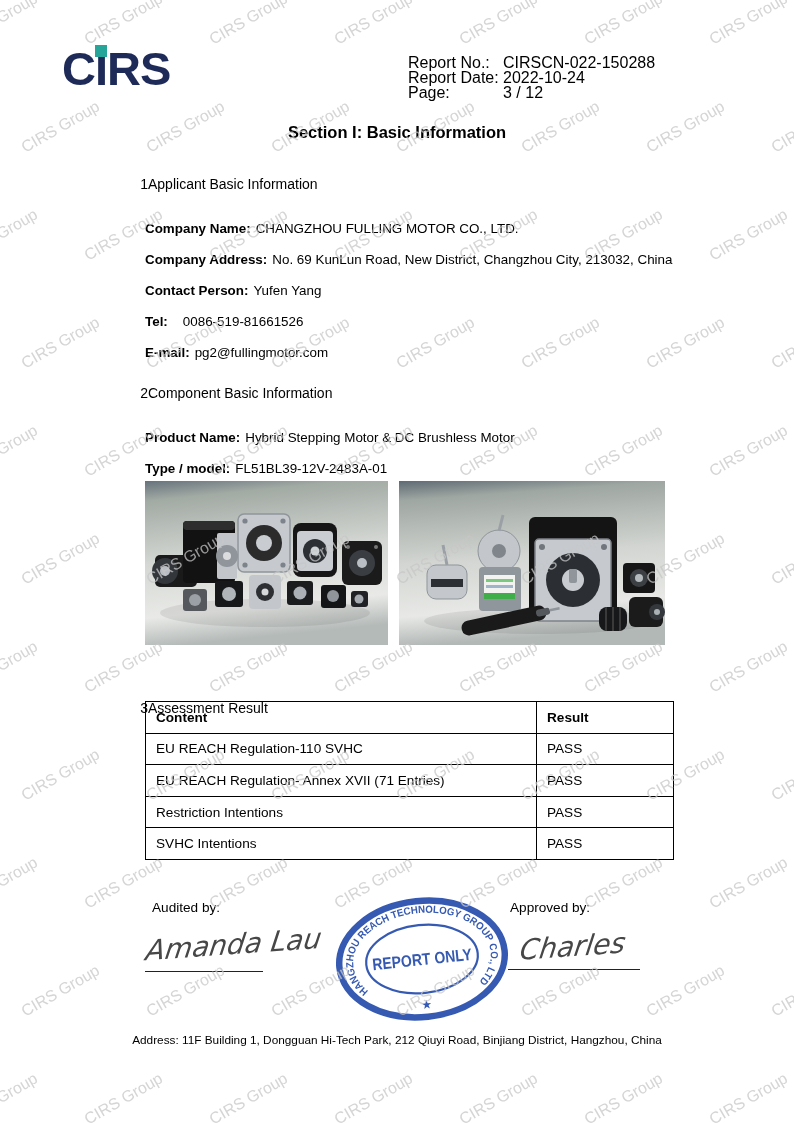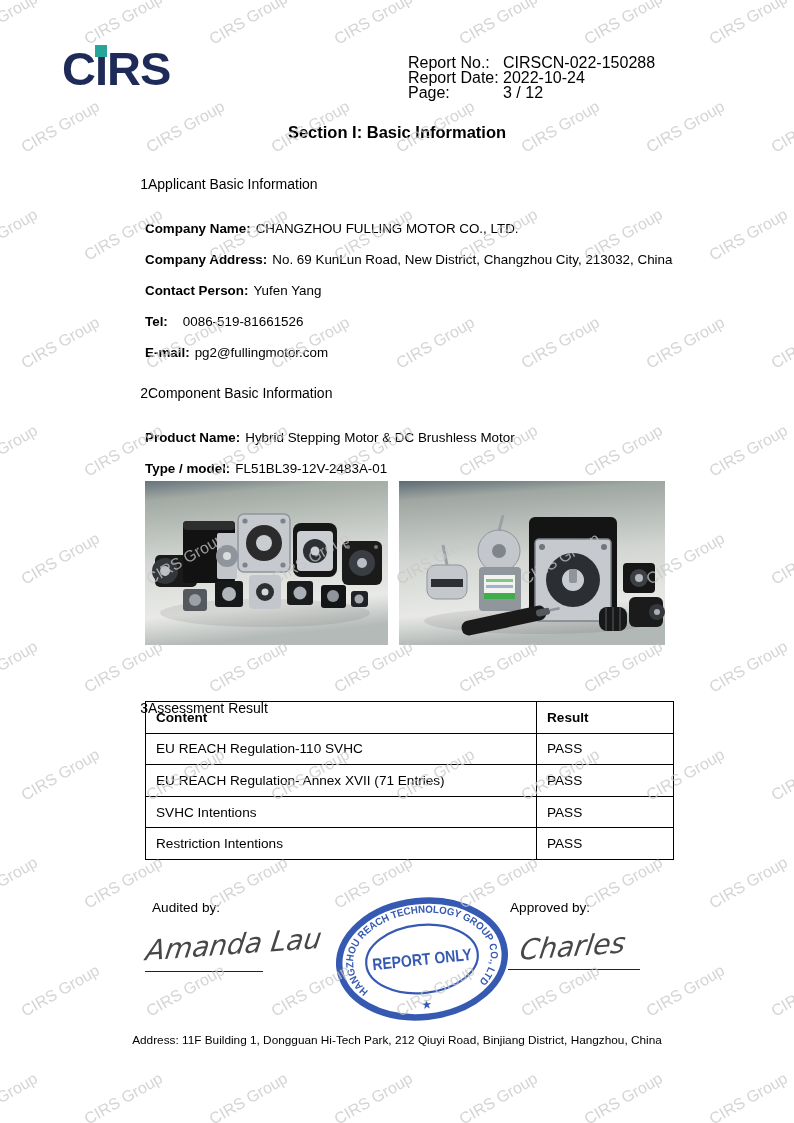--- a/index.html
+++ b/index.html
@@ -363,25 +363,25 @@
       </tr>
       <tr>
         <td>EU REACH Regulation-110 SVHC</td>
         <td>PASS</td>
       </tr>
       <tr>
         <td>EU REACH Regulation- Annex XVII (71 Entries)</td>
         <td>PASS</td>
       </tr>
       <tr>
-        <td>SVHC Intentions</td>
+        <td>Restriction Intentions</td>
         <td>PASS</td>
       </tr>
       <tr>
-        <td>Restriction Intentions</td>
+        <td>SVHC Intentions</td>
         <td>PASS</td>
       </tr>
     </tbody>
       </table>
 
     <div class="sig-label left">Audited by:</div>
     <div class="sig-name left">Amanda Lau</div>
     <div class="sig-line left"></div>
 
     <div class="sig-label right">Approved by:</div>

